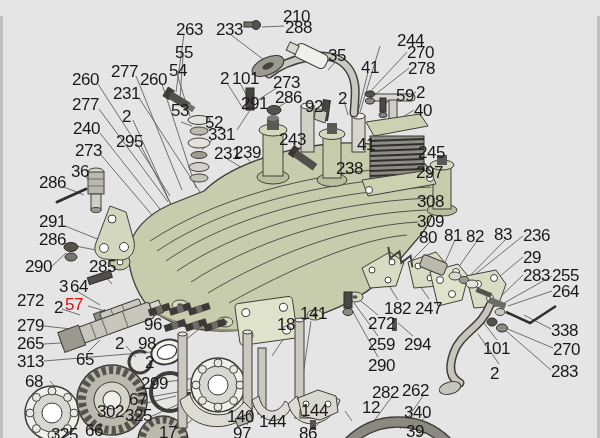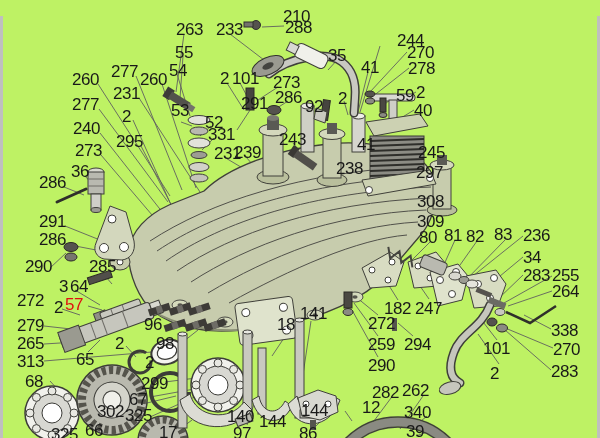--- a/index.html
+++ b/index.html
@@ -17,21 +17,21 @@
   #artwork{position:absolute;left:0;top:0;z-index:1;}
   #labels-layer{position:absolute;left:0;top:0;width:600px;height:438px;z-index:10;}
   .part-label{position:absolute;font-size:17px;line-height:1;letter-spacing:-0.4px;
               white-space:nowrap;cursor:default;}
 </style>
 </head>
 <body>
 
 <div id="screen">
 
-  <div id="canvas" style="background: #bef264;">
+  <div id="canvas" style="background: #e5e5e5;">
     <svg id="artwork" width="600" height="438" viewBox="0 0 600 438">
 
       <g id="leader-layer">
           <line x1="98" y1="84" x2="170" y2="196" stroke="#606060" stroke-width="0.9"></line>
           <line x1="136" y1="76" x2="182" y2="190" stroke="#606060" stroke-width="0.9"></line>
           <line x1="162" y1="84" x2="196" y2="188" stroke="#606060" stroke-width="0.9"></line>
           <line x1="139" y1="98" x2="200" y2="192" stroke="#606060" stroke-width="0.9"></line>
           <line x1="99" y1="109" x2="168" y2="202" stroke="#606060" stroke-width="0.9"></line>
           <line x1="133" y1="120" x2="172" y2="207" stroke="#606060" stroke-width="0.9"></line>
           <line x1="100" y1="133" x2="163" y2="213" stroke="#606060" stroke-width="0.9"></line>
@@ -471,21 +471,21 @@
         <span class="part-label" style="left: 25px; top: 373px; color: rgb(25, 25, 25);">68</span>
         <span class="part-label" style="left: 76px; top: 351px; color: rgb(25, 25, 25);">65</span>
         <span class="part-label" style="left: 85px; top: 422px; color: rgb(25, 25, 25);">66</span>
         <span class="part-label" style="left: 51px; top: 426px; color: rgb(25, 25, 25);">325</span>
         <span class="part-label" style="left: 97px; top: 403px; color: rgb(25, 25, 25);">302</span>
         <span class="part-label" style="left: 125px; top: 407px; color: rgb(25, 25, 25);">325</span>
         <span class="part-label" style="left: 129px; top: 391px; color: rgb(25, 25, 25);">67</span>
         <span class="part-label" style="left: 141px; top: 375px; color: rgb(25, 25, 25);">299</span>
         <span class="part-label" style="left: 115px; top: 335px; color: rgb(25, 25, 25);">2</span>
         <span class="part-label" style="left: 144px; top: 316px; color: rgb(25, 25, 25);">96</span>
-        <span class="part-label" style="left: 156px; top: 335px; color: rgb(25, 25, 25); text-align: right;">98</span>
+        <span class="part-label" style="left: 138px; top: 335px; color: rgb(25, 25, 25); text-align: right;">98</span>
         <span class="part-label" style="left: 145px; top: 354px; color: rgb(25, 25, 25);">2</span>
         <span class="part-label" style="left: 159px; top: 424px; color: rgb(25, 25, 25);">17</span>
         <span class="part-label" style="left: 233px; top: 425px; color: rgb(25, 25, 25);">97</span>
         <span class="part-label" style="left: 227px; top: 408px; color: rgb(25, 25, 25);">140</span>
         <span class="part-label" style="left: 259px; top: 413px; color: rgb(25, 25, 25);">144</span>
         <span class="part-label" style="left: 277px; top: 316px; color: rgb(25, 25, 25);">18</span>
         <span class="part-label" style="left: 300px; top: 305px; color: rgb(25, 25, 25);">141</span>
         <span class="part-label" style="left: 301px; top: 402px; color: rgb(25, 25, 25);">144</span>
         <span class="part-label" style="left: 334px; top: 399px; color: rgb(25, 25, 25); margin-left: 28px;">12</span>
         <span class="part-label" style="left: 299px; top: 425px; color: rgb(25, 25, 25);">86</span>
@@ -500,21 +500,21 @@
         <span class="part-label" style="left: 384px; top: 300px; color: rgb(25, 25, 25);">182</span>
         <span class="part-label" style="left: 415px; top: 300px; color: rgb(25, 25, 25);">247</span>
         <span class="part-label" style="left: 483px; top: 340px; color: rgb(25, 25, 25);">101</span>
         <span class="part-label" style="left: 490px; top: 365px; color: rgb(25, 25, 25);">2</span>
         <span class="part-label" style="left: 551px; top: 363px; color: rgb(25, 25, 25);">283</span>
         <span class="part-label" style="left: 553px; top: 341px; color: rgb(25, 25, 25);">270</span>
         <span class="part-label" style="left: 551px; top: 322px; color: rgb(25, 25, 25);">338</span>
         <span class="part-label" style="left: 552px; top: 283px; color: rgb(25, 25, 25);">264</span>
         <span class="part-label" style="left: 523px; top: 267px; color: rgb(25, 25, 25);">283</span>
         <span class="part-label" style="left: 552px; top: 267px; color: rgb(25, 25, 25);">255</span>
-        <span class="part-label" style="left: 523px; top: 249px; color: rgb(25, 25, 25);">34</span>
+        <span class="part-label" style="left: 523px; top: 249px; color: rgb(25, 25, 25);">29</span>
         <span class="part-label" style="left: 523px; top: 227px; color: rgb(25, 25, 25);">236</span>
         <span class="part-label" style="left: 494px; top: 226px; color: rgb(25, 25, 25);">83</span>
         <span class="part-label" style="left: 466px; top: 228px; color: rgb(25, 25, 25);">82</span>
         <span class="part-label" style="left: 444px; top: 227px; color: rgb(25, 25, 25);">81</span>
         <span class="part-label" style="left: 419px; top: 229px; color: rgb(25, 25, 25);">80</span>
         <span class="part-label" style="left: 417px; top: 213px; color: rgb(25, 25, 25);">309</span>
         <span class="part-label" style="left: 417px; top: 193px; color: rgb(25, 25, 25);">308</span>
         <span class="part-label" style="left: 416px; top: 164px; color: rgb(25, 25, 25);">297</span>
         <span class="part-label" style="left: 418px; top: 144px; color: rgb(25, 25, 25);">245</span>
         <span class="part-label" style="left: 416px; top: 84px; color: rgb(25, 25, 25);">2</span>

